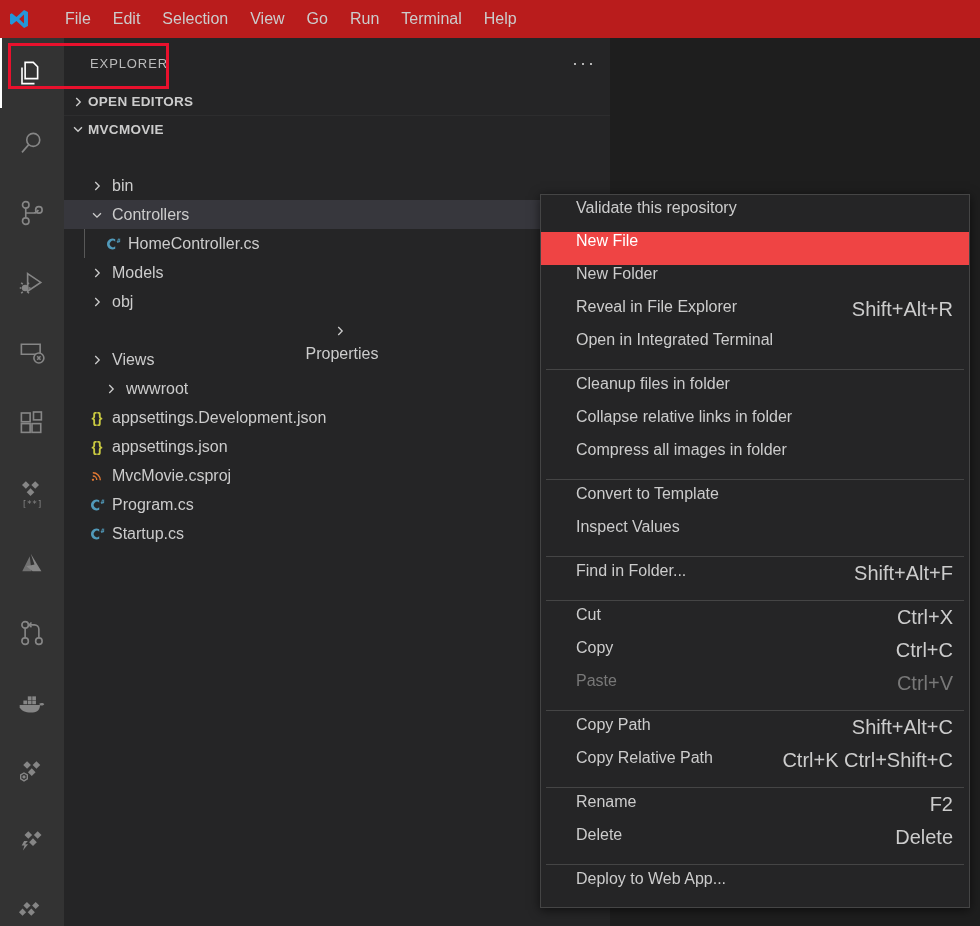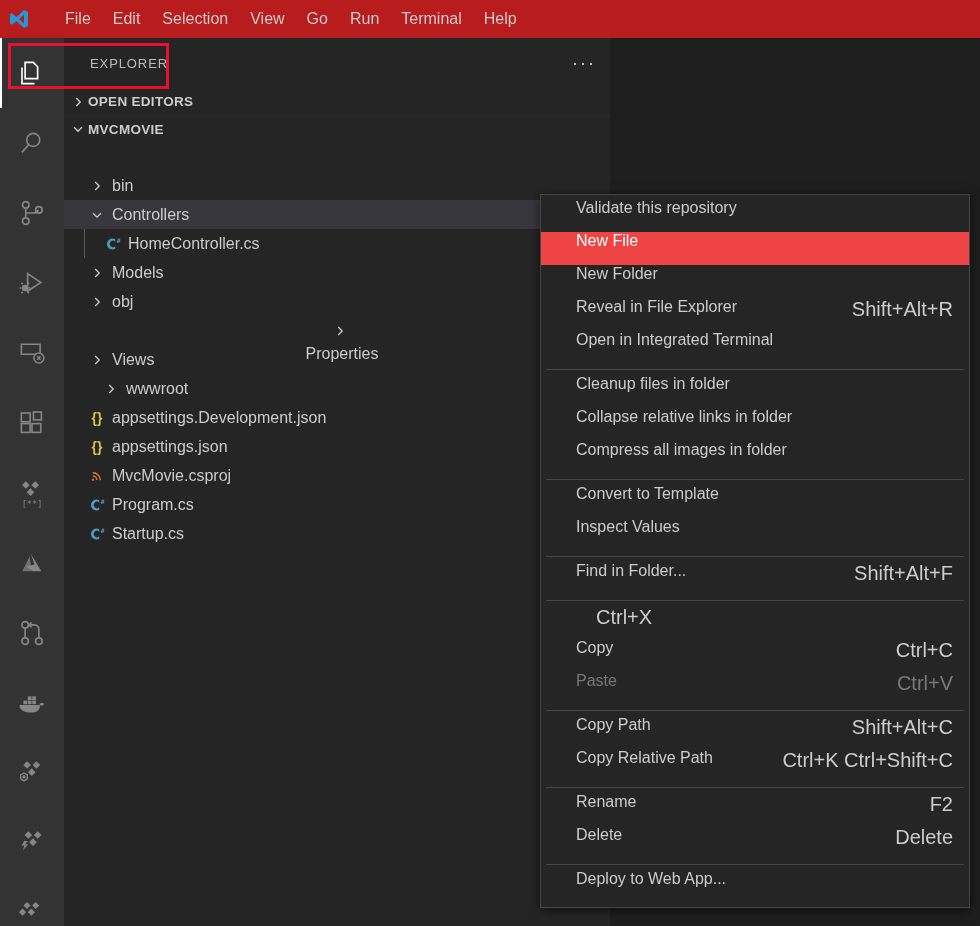--- a/index.html
+++ b/index.html
@@ -540,20 +540,21 @@
     <div class="ctx-sep"></div>
 
     <div class="ctx-item">
       <span class="ci-label">Find in Folder...</span>
       <span class="ci-key">Shift+Alt+F</span>
     </div>
 
     <div class="ctx-sep"></div>
 
     <div class="ctx-item">
+      <span class="ci-label">Cut</span>
       <span class="ci-key">Ctrl+X</span>
     </div>
 
     <div class="ctx-item">
       <span class="ci-label">Copy</span>
       <span class="ci-key">Ctrl+C</span>
     </div>
 
     <div class="ctx-item disabled">
       <span class="ci-label">Paste</span>

